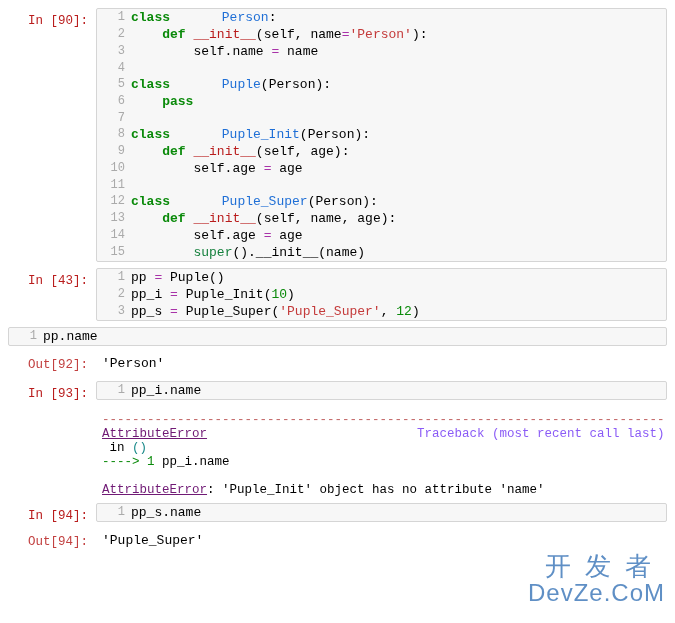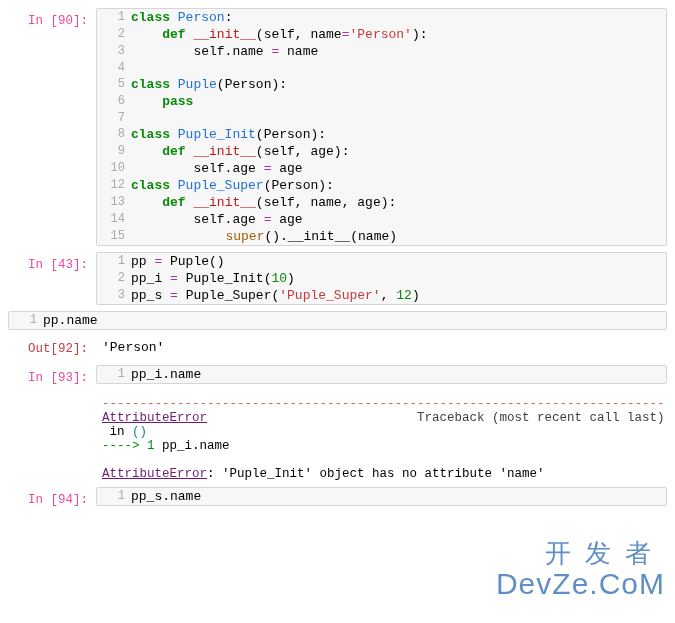--- a/index.html
+++ b/index.html
@@ -16,21 +16,21 @@
     display: flex;
     margin-bottom: 6px;
   }
   .prompt {
     width: 80px;
     flex-shrink: 0;
     text-align: right;
     padding: 6px 8px 0 0;
     font-size: 12.5px;
   }
-  .prompt.in  { color: #ec4899; }
+  .prompt.in  { color: #b91c1c; }
   .prompt.out { color: #c24040; font-family: Liberation Mono, monospace; }
   .content {
     flex: 1;
     min-width: 0;
   }
   .codebox {
     border: 1px solid #d5d5d5;
     border-radius: 2px;
     background: #f7f7f7;
   }
@@ -55,47 +55,47 @@
     white-space: pre;
   }
   .err {
     white-space: pre;
     padding: 6px 0 0 6px;
     font-size: 12.5px;
   }
 
   
   .kw   { color: #0a8a0a; font-weight: bold; }   
-  .cls  { color: #1f6fd6; }                       
+  .cls  { color: #1f6fd6; margin-left: 44px; }                       
   .str  { color: #c43a3a; }                       
   .num  { color: #0a8a0a; }                       
   .op   { color: #a833a8; }                          
   .fn   { color: #b91c1c; }                       
-  .sup  { color: #a16207; margin-left: 32px; }                       
+  .sup  { color: #15803d; }                       
 
   
   .tb-dash   { color:#c26464; }
   .tb-red    { color:#701a75;text-decoration:underline; }
   .tb-cyan   { color:#1a8a8a; }
   .tb-green  { color:#0a8a0a; }
-  .tb-black  { color:#404040; }
+  .tb-black  { color:#8b5cf6; }
 
   .watermark {
     position: fixed;
     right: 10px;
-    bottom: 24px;
+    bottom: 18px;
     text-align: right;
     font-family: "Helvetica Neue", Arial, sans-serif;
     color: #2a6ab2;
     opacity: 0.75;
     line-height: 1.05;
     pointer-events: none;
   }
   .watermark .l1 { font-size: 26px; letter-spacing: 14px; font-weight: 300;}
-  .watermark .l2 { font-size: 30px; letter-spacing: 1px; }
+  .watermark .l2 { font-size: 24px; letter-spacing: 1px; }
 </style>
 </head>
 <body>
 
 <div id="root">
     <div class="cell">
       <div class="prompt in">In [90]:</div>
       <div class="content">
         <div class="codebox">
           <div class="line">
@@ -132,20 +132,24 @@
           </div>
           <div class="line">
             <div class="gutter">9</div>
             <div class="code"><span>    </span><span class="kw">def </span><span class="fn">__init__</span><span>(self, age):</span></div>
           </div>
           <div class="line">
             <div class="gutter">10</div>
             <div class="code"><span>        self.age </span><span class="op">=</span><span> age</span></div>
           </div>
           <div class="line">
+            <div class="gutter">11</div>
+            <div class="code"><span></span></div>
+          </div>
+          <div class="line">
             <div class="gutter">12</div>
             <div class="code"><span class="kw">class </span><span class="cls">Puple_Super</span><span>(Person):</span></div>
           </div>
           <div class="line">
             <div class="gutter">13</div>
             <div class="code"><span>    </span><span class="kw">def </span><span class="fn">__init__</span><span>(self, name, age):</span></div>
           </div>
           <div class="line">
             <div class="gutter">14</div>
             <div class="code"><span>        self.age </span><span class="op">=</span><span> age</span></div>
@@ -211,20 +215,26 @@
     </div>
     <div class="cell">
       <div class="prompt in">In [94]:</div>
       <div class="content">
         <div class="codebox">
           <div class="line">
             <div class="gutter">1</div>
             <div class="code"><span>pp_s.name</span></div>
           </div>
         </div>
+      </div>
+    </div>
+    <div class="cell">
+      <div class="prompt out">Out[94]:</div>
+      <div class="content">
+        <div class="plain">'Puple_Super'</div>
       </div>
     </div>
   </div>
 
 <div class="watermark">
   <div class="l1">开发者</div>
   <div class="l2">DevZe.CoM</div>
 </div>
 
 </body></html>

